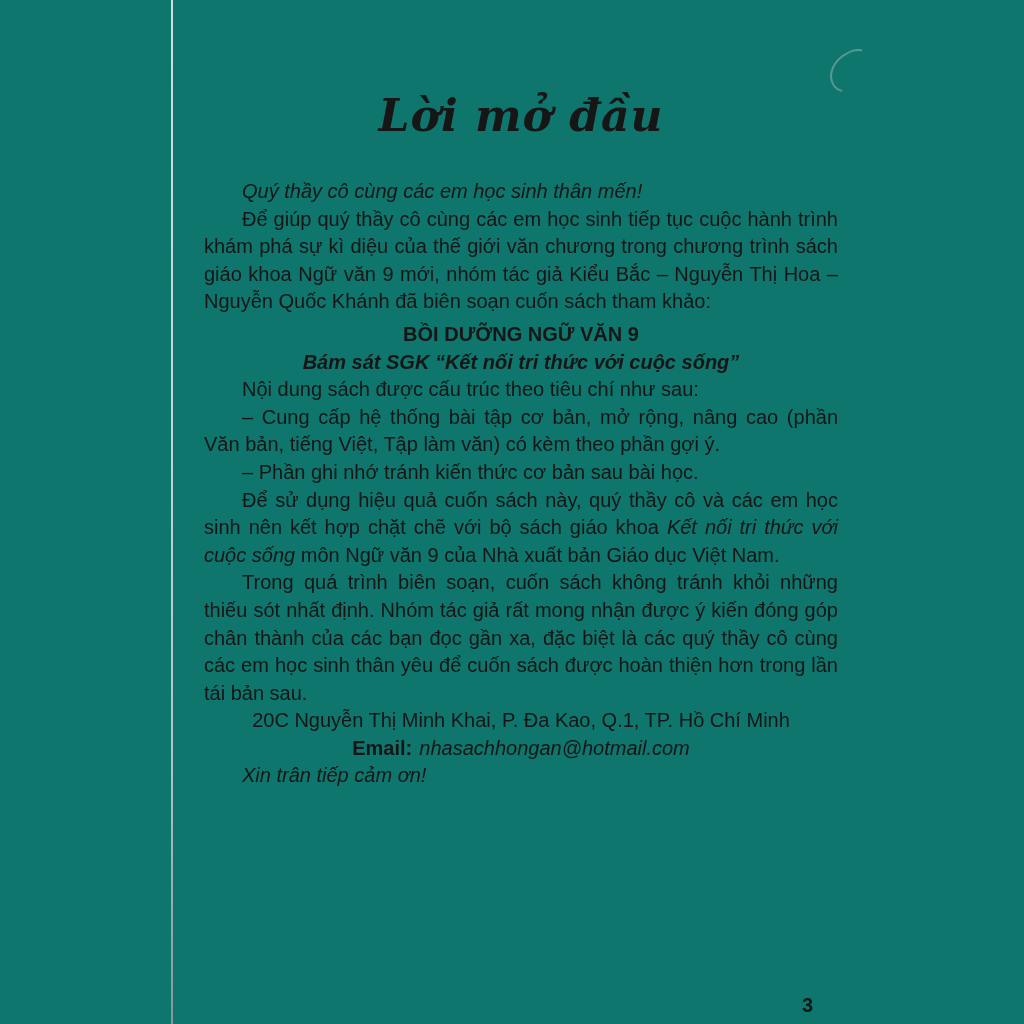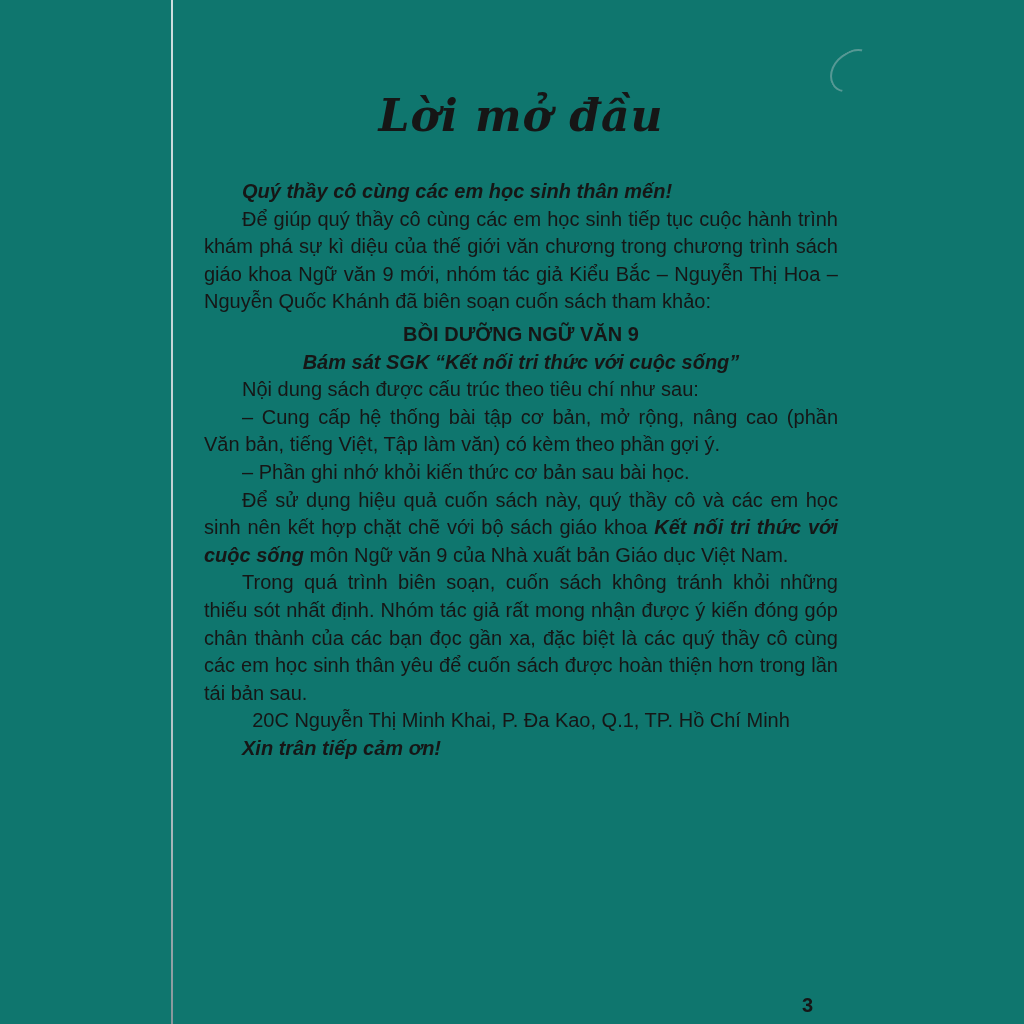--- a/index.html
+++ b/index.html
@@ -25,21 +25,21 @@
   .title {
     font-family:"DejaVu Serif", serif; font-style:italic; font-weight:700;
     font-size:44px; line-height:60px; text-align:center; letter-spacing:1px;
     margin:0 0 32px 0;
   }
   p { margin:0; font-size:20px; line-height:27.6px; }
   .indent  { text-indent:38px; }
   .justify { text-align:justify; }
   .center  { text-align:center; }
   .bold    { font-weight:bold; }
-  .italic  { font-style:italic;font-weight:bold; }
+  .italic  { font-style:italic; }
   .book-title { margin-top:5px; font-size:20px; }
   .signature  { text-align:right; margin-top:30px; padding-right:4px; font-size:19px; }
   .email-label { margin-right:7px; }
   .page-number { position:absolute; left:802px; top:994px; font-weight:bold; font-size:20px; }
 </style>
 </head>
 <body>
 
 <div class="page">
   <div class="scan-line"></div>
@@ -51,28 +51,29 @@
     <p class="italic indent">Quý thầy cô cùng các em học sinh thân mến!</p>
 
     <p class="indent justify">Để giúp quý thầy cô cùng các em học sinh tiếp tục cuộc hành trình khám phá sự kì diệu của thế giới văn chương trong chương trình sách giáo khoa Ngữ văn 9 mới, nhóm tác giả Kiểu Bắc – Nguyễn Thị Hoa – Nguyễn Quốc Khánh đã biên soạn cuốn sách tham khảo:</p>
 
     <p class="center bold book-title">BỒI DƯỠNG NGỮ VĂN 9</p>
     <p class="center bold italic">Bám sát SGK “Kết nối tri thức với cuộc sống”</p>
 
     <p class="indent">Nội dung sách được cấu trúc theo tiêu chí như sau:</p>
 
     <p class="indent justify">– Cung cấp hệ thống bài tập cơ bản, mở rộng, nâng cao (phần Văn bản, tiếng Việt, Tập làm văn) có kèm theo phần gợi ý.</p>
-    <p class="indent justify">– Phần ghi nhớ khỏi kiến thức cơ bản sau bài học.</p>
+    <p class="indent justify">– Phần ghi nhớ tránh kiến thức cơ bản sau bài học.</p>
 
     <p class="indent justify"><span>Để sử dụng hiệu quả cuốn sách này, quý thầy cô và các em học sinh nên kết hợp chặt chẽ với bộ sách giáo khoa </span><span class="italic">Kết nối tri thức với cuộc sống</span><span> môn Ngữ văn 9 của Nhà xuất bản Giáo dục Việt Nam.</span></p>
 
     <p class="indent justify">Trong quá trình biên soạn, cuốn sách không tránh khỏi những thiếu sót nhất định. Nhóm tác giả rất mong nhận được ý kiến đóng góp chân thành của các bạn đọc gần xa, đặc biệt là các quý thầy cô cùng các em học sinh thân yêu để cuốn sách được hoàn thiện hơn trong lần tái bản sau.</p>
 
 
     <p class="center">20C Nguyễn Thị Minh Khai, P. Đa Kao, Q.1, TP. Hồ Chí Minh</p>
 
+    <p class="center"><span class="bold email-label">Email:</span><span class="italic">nhasachhongan@hotmail.com</span></p>
 
     <p class="italic indent">Xin trân tiếp cảm ơn!</p>
 
   </div>
 
   <div class="page-number">3</div>
 </div>
 
 </body></html>

